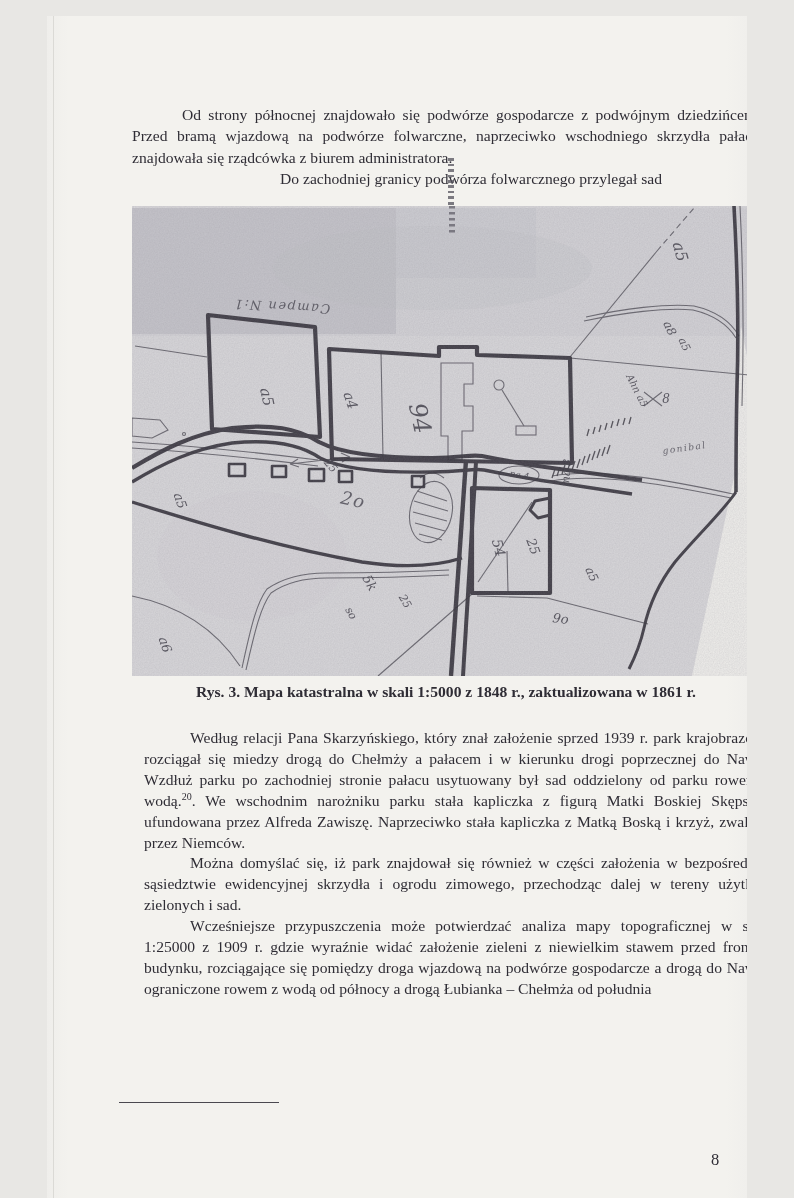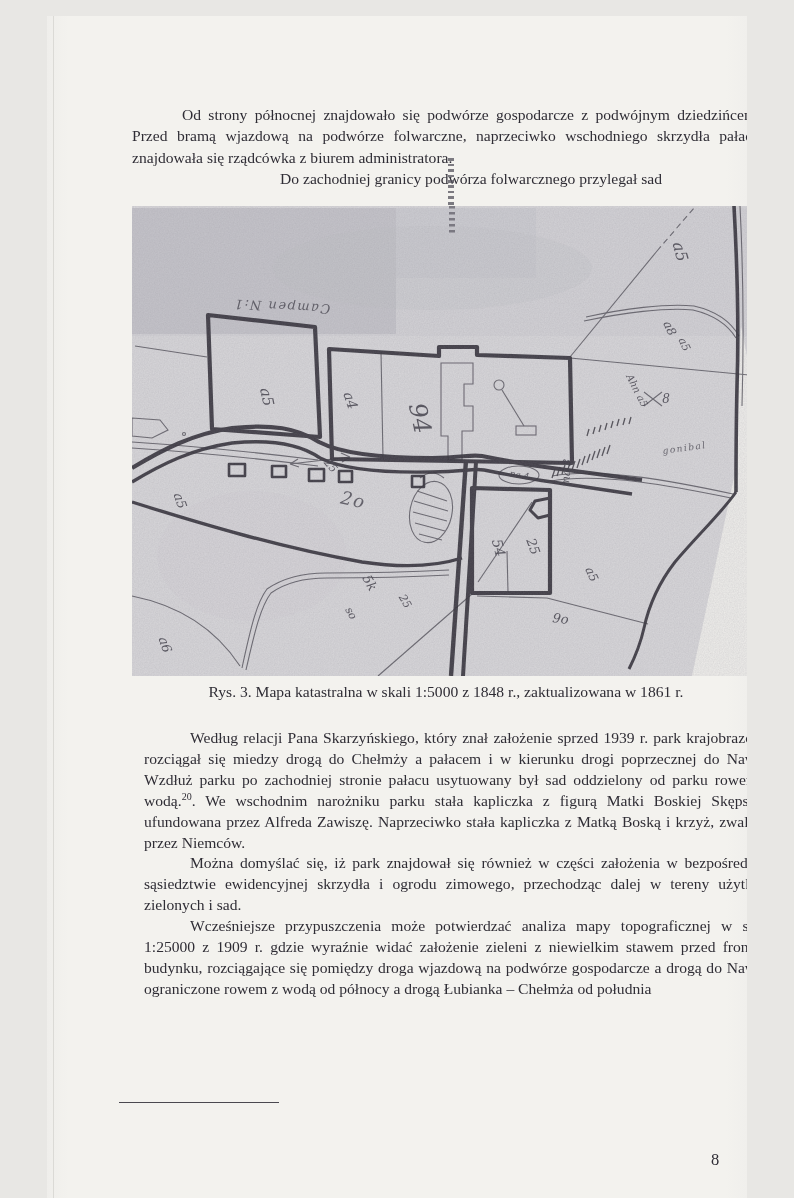--- a/index.html
+++ b/index.html
@@ -14,21 +14,21 @@
   p.doc{margin:0;font-size:15.6px;line-height:21.4px;text-align:justify;}
   p.doc.noj{text-align:center;}
   .ind{text-indent:50px;}
   .scan-artifact{
     position:absolute;left:401px;top:142px;width:6px;height:52px;opacity:.75;
     background:repeating-linear-gradient(180deg,#54525c 0 2.5px,transparent 2.5px 5.5px);
   }
   .mapwrap{position:absolute;left:85px;top:190px;width:630px;height:470px;margin:0;}
   .mapwrap svg{display:block;width:630px;height:470px;}
   .caption{position:absolute;left:85px;top:667px;width:628px;margin:0;
-    font-size:15.6px;text-align:center;}
+    font-size:15.6px;text-align:center;font-weight:bold;}
   .bodyblock{position:absolute;left:97px;top:712px;width:628px;}
   .bodyblock p{margin:0;font-size:15.6px;line-height:20.9px;text-align:justify;text-indent:46px;}
   .bodyblock sup{font-size:10px;line-height:0;}
   .fn-rule{position:absolute;left:72px;top:1086px;width:160px;height:1.4px;background:#4a484f;}
   .footnote{position:absolute;left:85px;top:1092px;width:650px;
     font-family:"Liberation Sans", sans-serif;font-size:13.6px;color:#323036;}
   .fn-marker{font-size:9.5px;vertical-align:6px;margin-left:8px;margin-right:24px;}
   .page-number{position:absolute;left:664px;top:1134px;font-size:16.5px;}
   text.mlab{font-family:"DejaVu Serif", serif;font-style:italic;fill:#43414b;opacity:.88;}
   text.mlab.script{letter-spacing:1.5px;opacity:.8;}

